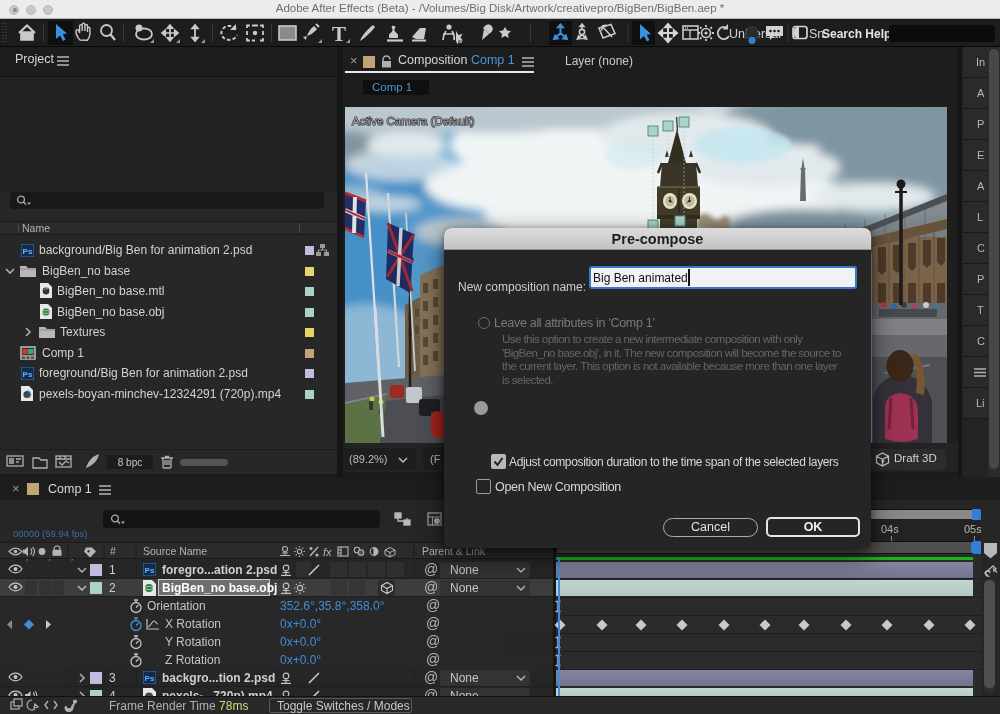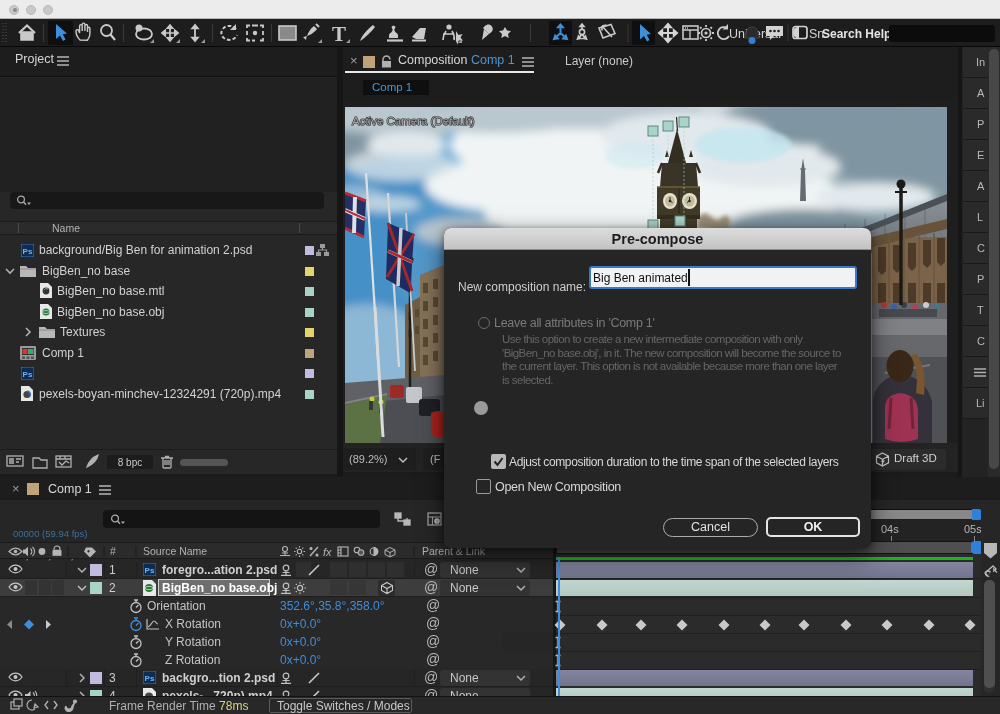--- a/index.html
+++ b/index.html
@@ -18,20 +18,21 @@
 #dialog { left:444px; top:228px; width:427px; height:320px; background:#252525; border-radius:7px; box-shadow: 0 8px 26px rgba(0,0,0,0.55), 0 2px 8px rgba(0,0,0,0.45); z-index:50; }
 .txt { position:absolute; white-space:nowrap; }
 </style>
 </head>
 <body>
 <div id="titlebar" class="abs">
   <div class="tl" style="left:9px;"></div>
   <div class="tl" style="left:26px;"></div>
   <div class="tl" style="left:43px;"></div>
   <div style="position:absolute;left:12.5px;top:8px;width:4px;height:4px;border-radius:50%;background:#8a8a8a;"></div>
+  <div class="title">Adobe After Effects (Beta) - /Volumes/Big Disk/Artwork/creativepro/BigBen/BigBen.aep *</div>
 </div>
 <div id="toolbar" class="abs">
 <svg width="1000" height="28" viewBox="0 0 1000 28">
 <g fill="none" stroke="#c9c9c9" stroke-width="1.6">
 
   <g stroke="#555" stroke-width="1">
           <path d="M3,4v20 M6,4v20" stroke-dasharray="1,2"></path>
         </g>
 
   <path d="M19,14 27,6.5 35,14" fill="none" stroke-width="2.2"></path>
@@ -158,21 +159,21 @@
     <div class="abs" style="left:0;top:31px;width:337px;height:114px;background:#212121;"></div>
 
     <div class="abs" style="left:10px;top:145px;width:314px;height:17px;background:#181818;border-radius:4px;"></div>
     <svg class="abs" style="left:16px;top:148px;" width="16" height="12">
         <circle cx="5" cy="4.5" r="3.4" fill="none" stroke="#a8a8a8" stroke-width="1.3"></circle>
         <path d="M7.5,7 10,9.8" stroke="#a8a8a8" stroke-width="1.4"></path>
         <path d="M11,7.5l4,0 -2,2.5z" fill="#a8a8a8"></path>
       </svg>
 
     <div class="abs" style="left:0;top:174px;width:337px;height:14px;background:#2b2b2b;border-top:1px solid #1a1a1a;border-bottom:1px solid #1a1a1a;"></div>
-    <div class="txt" style="left:22px;top:175px;font-size:10.5px;color:#b2b2b2;margin-left:30px;">Name</div>
+    <div class="txt" style="left:22px;top:175px;font-size:10.5px;color:#b2b2b2;">Name</div>
     <div class="abs" style="left:18px;top:176px;width:1px;height:10px;background:#4a4a4a;"></div>
     <div class="abs" style="left:299px;top:176px;width:1px;height:10px;background:#4a4a4a;"></div>
 
     <div id="items" style="position:absolute;left:0;top:193px;width:337px;font-size:12px;color:#d2d2d2;">
 
       <div class="abs" style="top:0px;left:0;width:337px;height:21px;">
         <svg class="abs" style="left:21px;top:4px;" width="13" height="13">
             <rect x="0" y="0" width="13" height="13" rx="2" fill="#0d2c4f" stroke="#3a74b8" stroke-width="1"></rect>
             <text x="6.5" y="10" font-size="8" fill="#6db2f2" text-anchor="middle" font-weight="bold">Ps</text>
           </svg>
@@ -238,20 +239,21 @@
             <rect x="11" y="10.5" width="3" height="2.5" fill="#555"></rect>
           </svg>
         <div class="txt" style="left:42px;top:3px;">Comp 1</div>
         <div class="abs" style="left:305px;top:6px;width:9px;height:9px;background:#c0a377;"></div>
       </div>
       <div class="abs" style="top:123px;left:0;width:337px;height:21px;">
         <svg class="abs" style="left:21px;top:4px;" width="13" height="13">
             <rect x="0" y="0" width="13" height="13" rx="2" fill="#0d2c4f" stroke="#3a74b8" stroke-width="1"></rect>
             <text x="6.5" y="10" font-size="8" fill="#6db2f2" text-anchor="middle" font-weight="bold">Ps</text>
           </svg>
+        <div class="txt" style="left:39px;top:3px;">foreground/Big Ben for animation 2.psd</div>
         <div class="abs" style="left:305px;top:6px;width:9px;height:9px;background:#c3bbdf;"></div>
       </div>
       <div class="abs" style="top:143.5px;left:0;width:337px;height:21px;">
         <svg class="abs" style="left:21px;top:2px;" width="12" height="15">
             <path d="M0,0h8l4,4v11H0z" fill="#e8e8e8"></path>
             <circle cx="6" cy="8.5" r="3.6" fill="#444"></circle>
             <path d="M6,5a3.6,3.6 0 0,1 2.5,6" stroke="#2a7ad2" fill="none" stroke-width="1.4"></path>
           </svg>
         <div class="txt" style="left:39px;top:3px;">pexels-boyan-minchev-12324291 (720p).mp4</div>
         <div class="abs" style="left:305px;top:6px;width:9px;height:9px;background:#a9d3c2;"></div>

